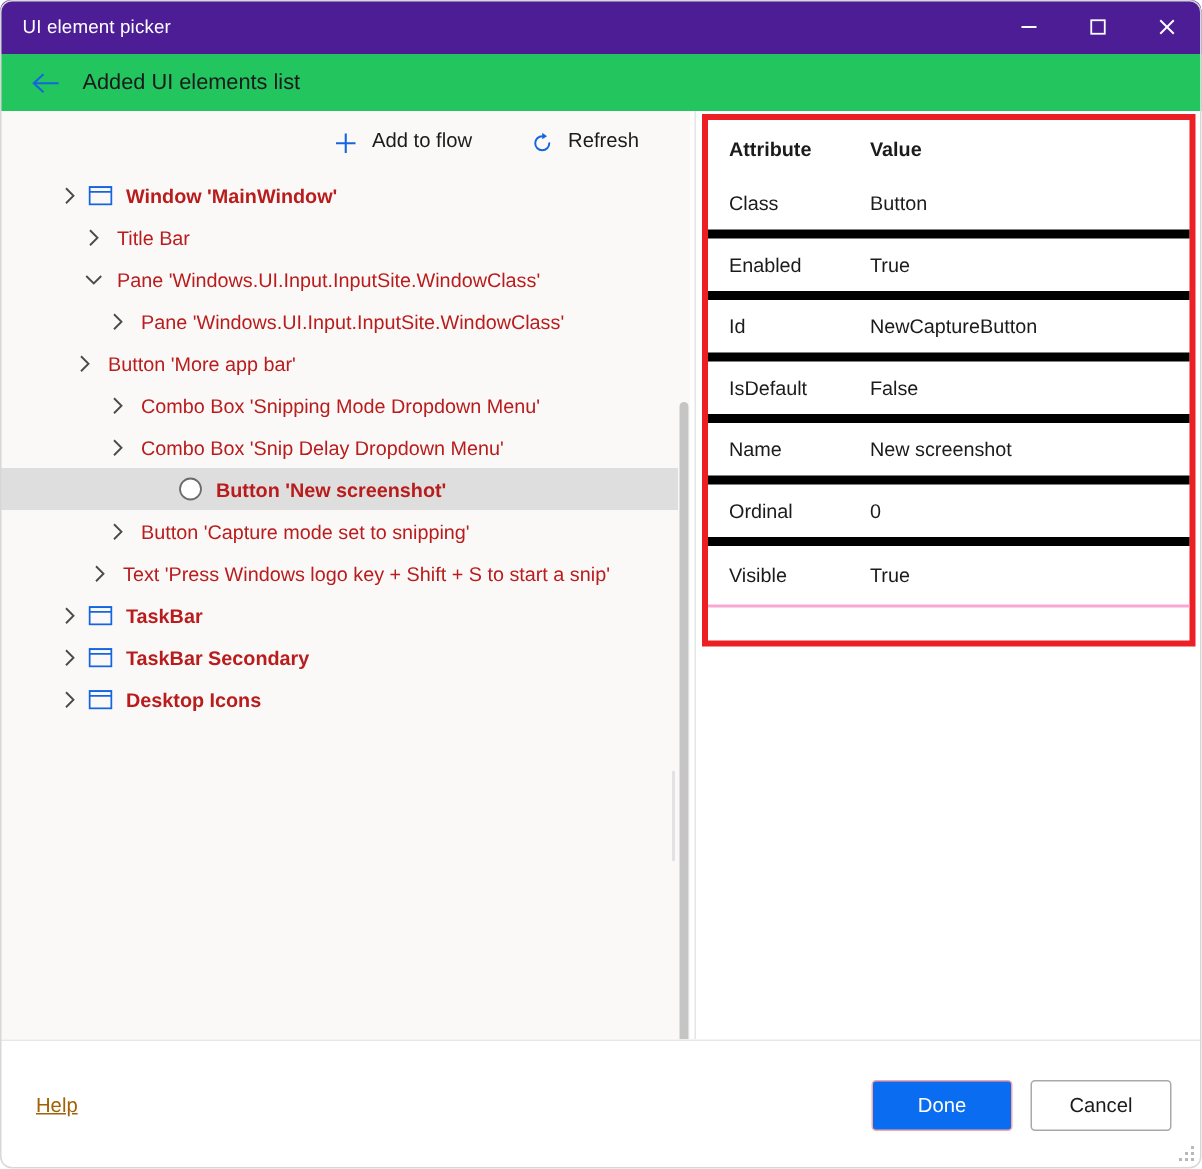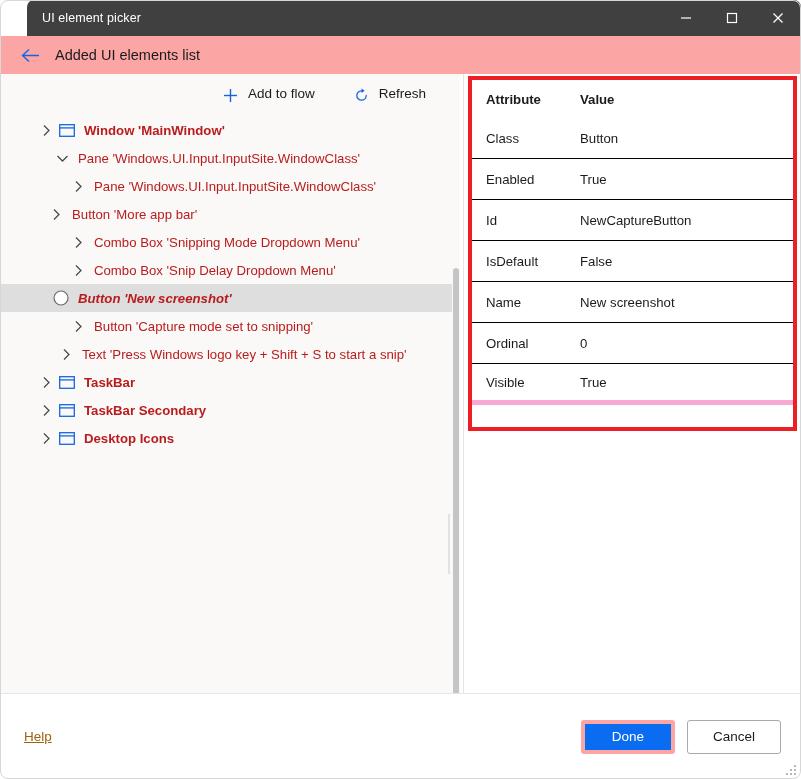--- a/index.html
+++ b/index.html
@@ -15,28 +15,27 @@
     left: 0; top: 0;
     width: 801px; height: 779px;
     background: #ffffff;
     display: flex;
     flex-direction: column;
   }
 
   
   .titlebar {
     height: 36px;
-    background: #404040;
+    background: #4c1d95;
     display: flex;
     align-items: center;
     flex: none;
     border-top-left-radius: 7px;
     border-top-right-radius: 7px;
     overflow: hidden;
-    margin-left: 27px;
   }
   .titlebar-title {
     color: #ffffff;
     font-size: 12.5px;
     padding-left: 15px;
     letter-spacing: .1px;
     white-space: nowrap;
   }
   .titlebar-spacer { flex: 1 1 auto; }
   .win-btn {
@@ -45,21 +44,21 @@
     color: #ffffff;
   }
   .win-btn svg { display: block; }
 
   
   .header-row {
     height: 38px;
     flex: none;
     display: flex;
     align-items: center;
-    background: #fca5a5;
+    background: #22c55e;
     padding-left: 17px;
   }
   .back-icon {
     width: 26px; height: 26px;
     display: flex; align-items: center; justify-content: center;
     color: #1565e0;
   }
   .header-title {
     font-size: 14.5px;
     color: #1b1b1b;
@@ -207,33 +206,33 @@
   .attr-table {
     position: absolute;
     left: 8px;
     top: 6px;
     width: 321px;
   }
   .attr-row {
     height: 41px;
     display: flex;
     align-items: center;
-    border-bottom: 1px solid #000000;
+    border-bottom: 6px solid #000000;
     padding-left: 14px;
     font-size: 13.2px;
     color: #1b1b1b;
   }
   .attr-row.head {
     font-weight: bold;
     border-bottom: none;
     height: 38px;
   }
   .attr-row.head .attr-key,
   .attr-row.head .attr-val { font-weight: bold; }
-  .attr-row.last { border-bottom: 5px solid #f9a8d4; }
+  .attr-row.last { border-bottom: 2px solid #f9a8d4; }
   .attr-key { width: 94px; flex: none; }
   .attr-val { flex: 1 1 auto; }
 
   
   .footer {
     height: 86px;
     flex: none;
     position: relative;
     background: #ffffff;
     border-top: 1px solid #e7e7e7;
@@ -257,21 +256,21 @@
     height: 34px;
     display: flex;
     align-items: center;
     justify-content: center;
     font-size: 13.5px;
     border-radius: 3px;
   }
   .btn-primary {
     background: #0a6cf0;
     color: #ffffff;
-    border: 4px solid #fca5a5;
+    border: 1px solid #fca5a5;
   }
   .btn-secondary {
     background: #ffffff;
     color: #1b1b1b;
     border: 1px solid #a9a9a9;
   }
   .resize-grip {
     position: absolute;
     right: 3px;
     bottom: 3px;
@@ -357,20 +356,28 @@
             <span class="win-ico">
               <svg width="16" height="13" viewBox="0 0 16 13">
                 <rect x="0.7" y="0.7" width="14.6" height="11.6" fill="none" stroke="#1565e0" stroke-width="1.3"></rect>
                 <line x1="0.7" y1="3.9" x2="15.3" y2="3.9" stroke="#1565e0" stroke-width="1.3"></line>
               </svg>
             </span>
             <span class="tree-label">Window 'MainWindow'</span>
           </div>
           <div class="tree-row" style="padding-left: 54px;">
             <span class="chev">
+              <svg width="9" height="13" viewBox="0 0 9 13">
+                <path d="M2 1.5 L7 6.5 L2 11.5" fill="none" stroke="currentColor" stroke-width="1.25"></path>
+              </svg>
+            </span>
+            <span class="tree-label">Title Bar</span>
+          </div>
+          <div class="tree-row" style="padding-left: 54px;">
+            <span class="chev">
               <svg width="13" height="9" viewBox="0 0 13 9">
                 <path d="M1.5 2 L6.5 7 L11.5 2" fill="none" stroke="currentColor" stroke-width="1.25"></path>
               </svg>
             </span>
             <span class="tree-label">Pane 'Windows.UI.Input.InputSite.WindowClass'</span>
           </div>
           <div class="tree-row" style="padding-left: 70px;">
             <span class="chev">
               <svg width="9" height="13" viewBox="0 0 9 13">
                 <path d="M2 1.5 L7 6.5 L2 11.5" fill="none" stroke="currentColor" stroke-width="1.25"></path>
@@ -395,21 +402,21 @@
             <span class="tree-label">Combo Box 'Snipping Mode Dropdown Menu'</span>
           </div>
           <div class="tree-row" style="padding-left: 70px;">
             <span class="chev">
               <svg width="9" height="13" viewBox="0 0 9 13">
                 <path d="M2 1.5 L7 6.5 L2 11.5" fill="none" stroke="currentColor" stroke-width="1.25"></path>
               </svg>
             </span>
             <span class="tree-label">Combo Box 'Snip Delay Dropdown Menu'</span>
           </div>
-          <div class="tree-row selected bold-label" style="padding-left: 32px; font-style: italic;">
+          <div class="tree-row selected bold-label" style="padding-left: 98px;">
             <span class="chev"></span>
             <span class="circ-ico">
               <svg width="16" height="16" viewBox="0 0 16 16">
                 <circle cx="8" cy="8" r="7" fill="#ffffff" stroke="#6b6b6b" stroke-width="1.2"></circle>
               </svg>
             </span>
             <span class="tree-label">Button 'New screenshot'</span>
           </div>
           <div class="tree-row" style="padding-left: 70px;">
             <span class="chev">

